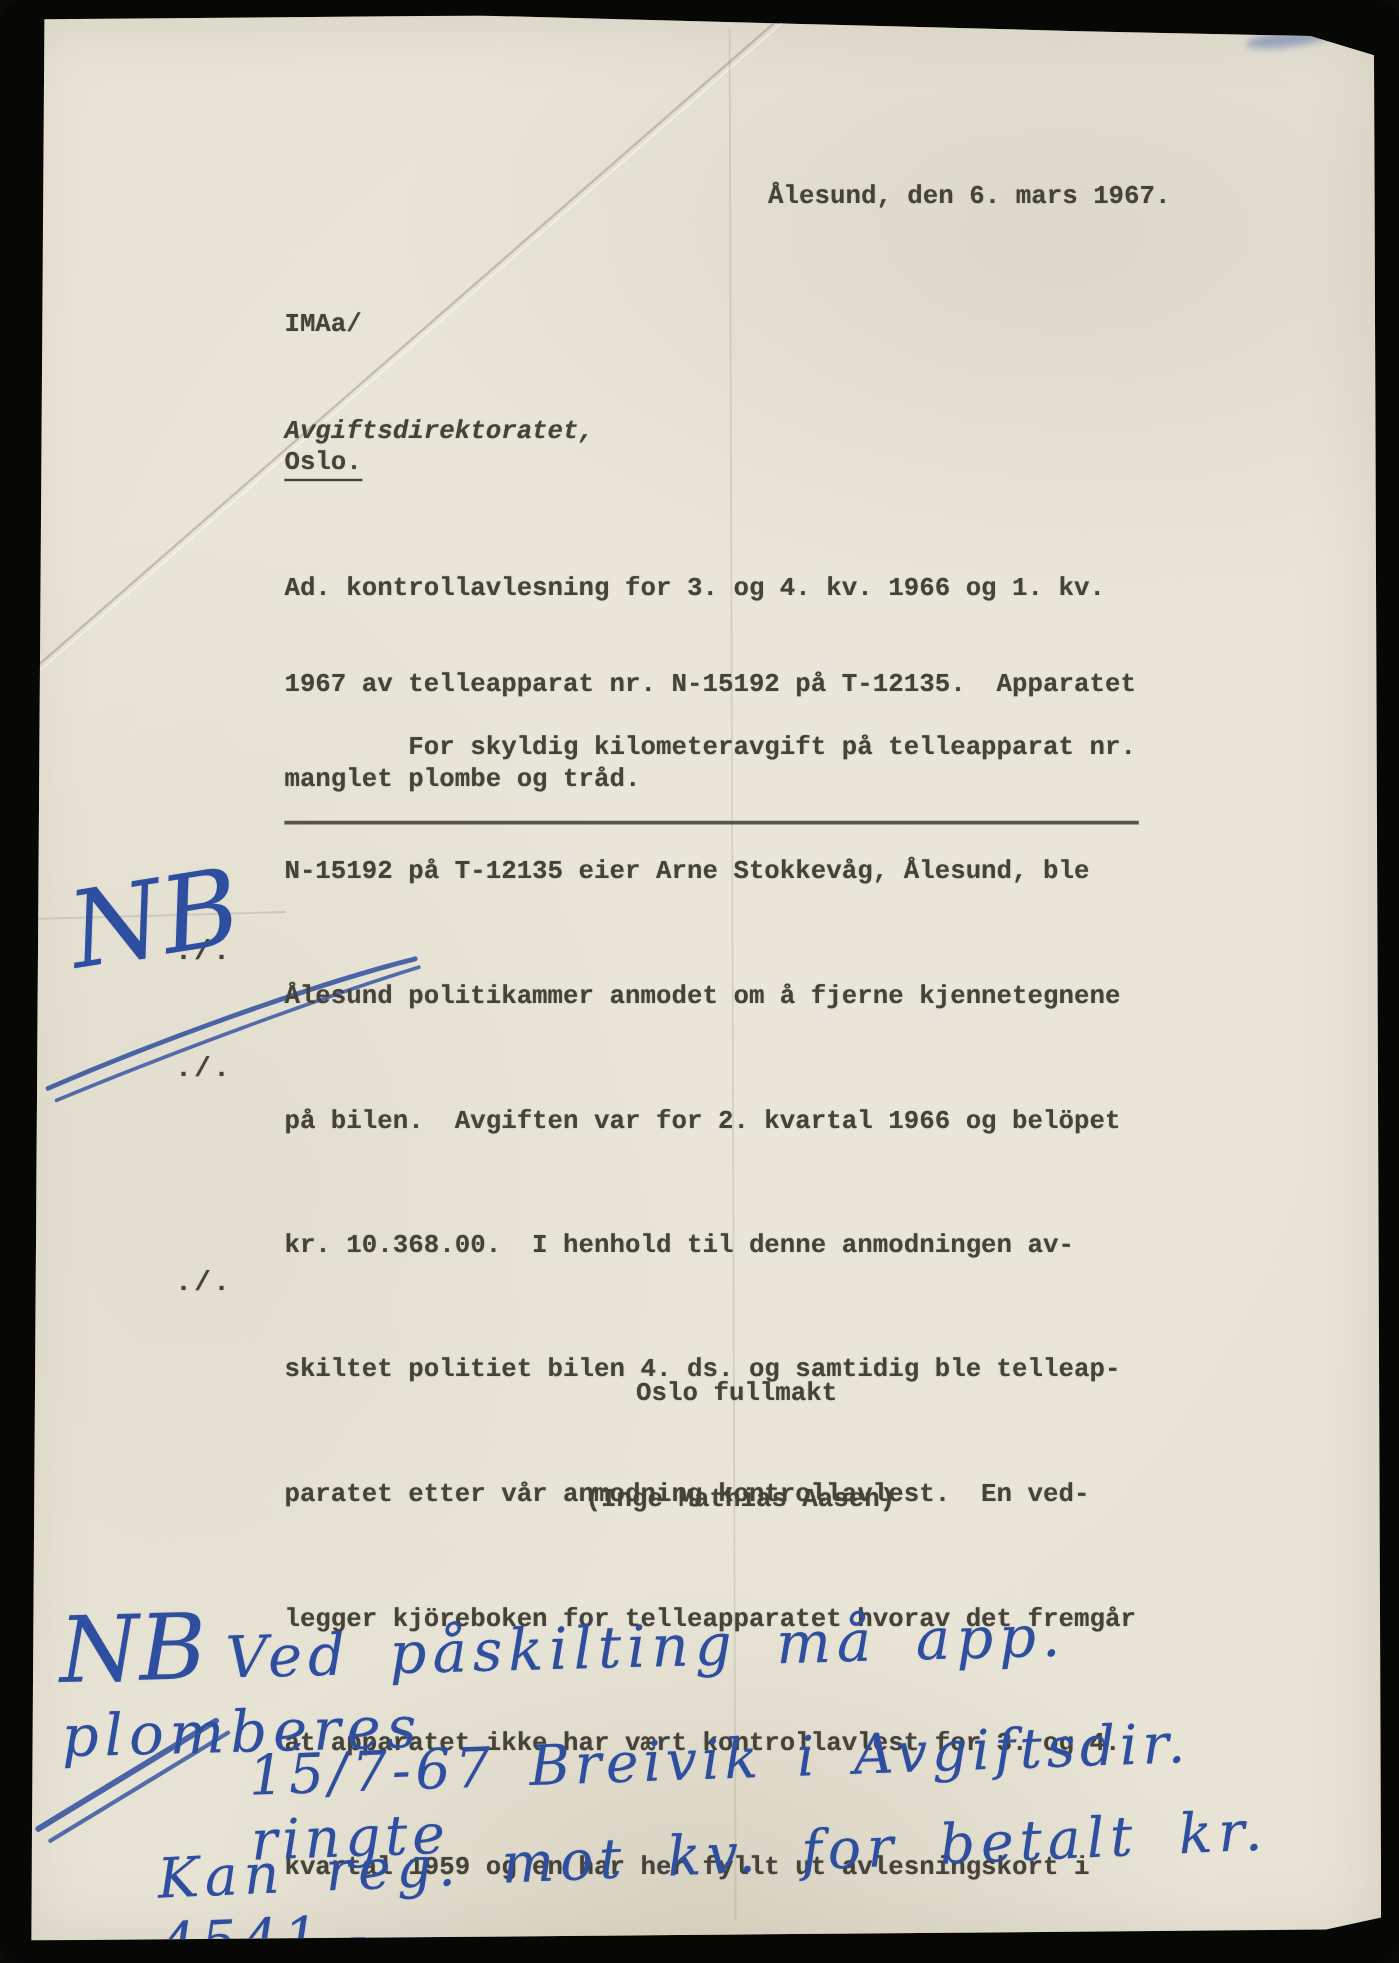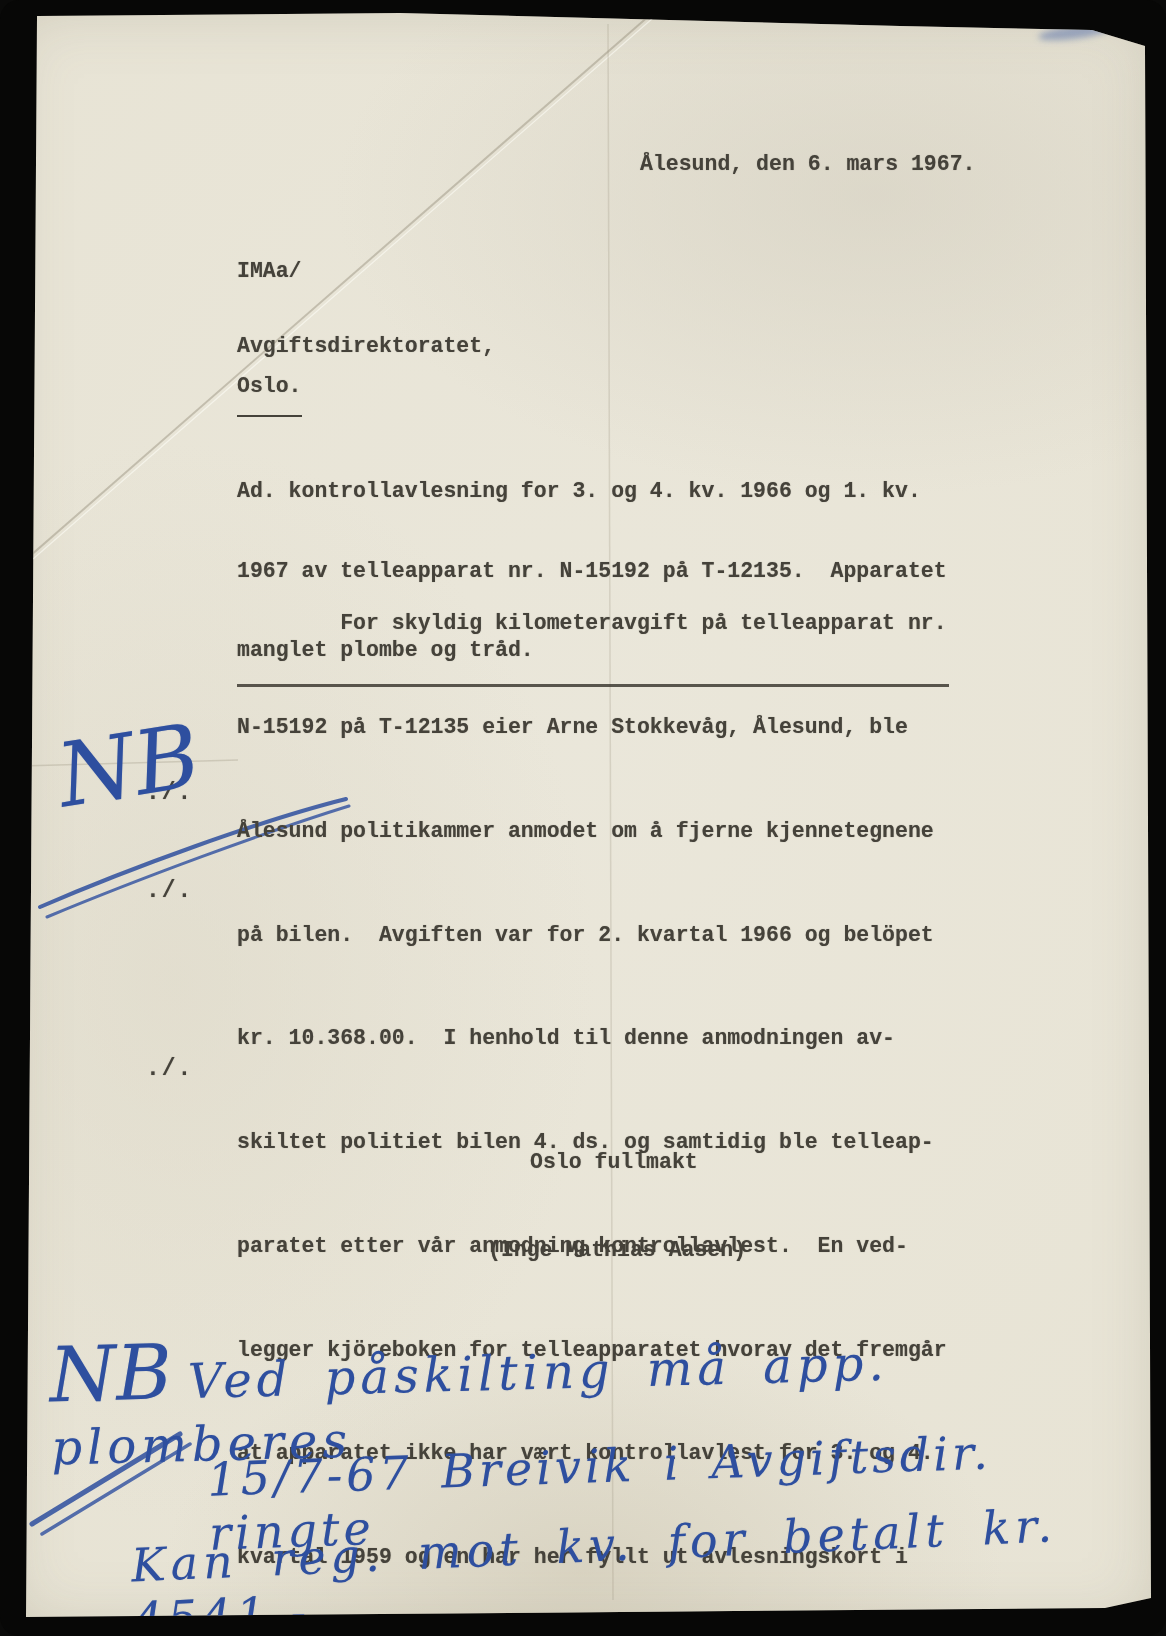--- a/index.html
+++ b/index.html
@@ -11,22 +11,22 @@
       radial-gradient(900px 500px at 75% 12%, rgba(210,205,190,0.55), transparent 60%),
       radial-gradient(700px 900px at 15% 60%, rgba(218,213,196,0.45), transparent 60%),
       radial-gradient(600px 350px at 50% 96%, rgba(202,195,174,0.5), transparent 70%),
       radial-gradient(1200px 1500px at 50% 45%, rgba(236,233,222,0.6), transparent 80%),
       #e7e3d4;
     box-shadow:inset 0 0 70px rgba(118,110,86,0.28), inset 0 0 8px rgba(100,95,75,0.35);}
   .tw{position:absolute;color:#45423a;font-weight:bold;font-size:21.5px;white-space:pre;
       text-shadow:0 0 1px rgba(69,66,58,0.45);}
   .dateline{left:640px;top:152px;}
   .ref{left:237px;top:259px;}
-  .addr-name{left:237px;top:334px;}
-  .addr-city{left:237px;top:374px;border-bottom:2.5px solid #45423a;padding-bottom:17px;}
+  .addr-name{left:237px;top:348px;font-style:italic;}
+  .addr-city{left:237px;top:374px;border-bottom:2.5px solid #45423a;padding-bottom:1px;}
   .subject{left:237px;top:425px;width:712px;line-height:26.5px;}
   .subject .rule{border-bottom:3px solid rgba(62,59,51,0.85);padding-bottom:20px;}
   .bodyblock{left:237px;top:537px;line-height:34.6px;}
   .mark{font-size:23px;letter-spacing:2px;}
   .m1{left:146px;top:780px;}
   .m2{left:146px;top:878px;}
   .m3{left:146px;top:1056px;}
   .closing{left:530px;top:1150px;}
   .sig{left:488px;top:1238px;}
   .hw{position:absolute;color:#2e4f9f;font-family:"DejaVu Serif",serif;font-style:italic;

